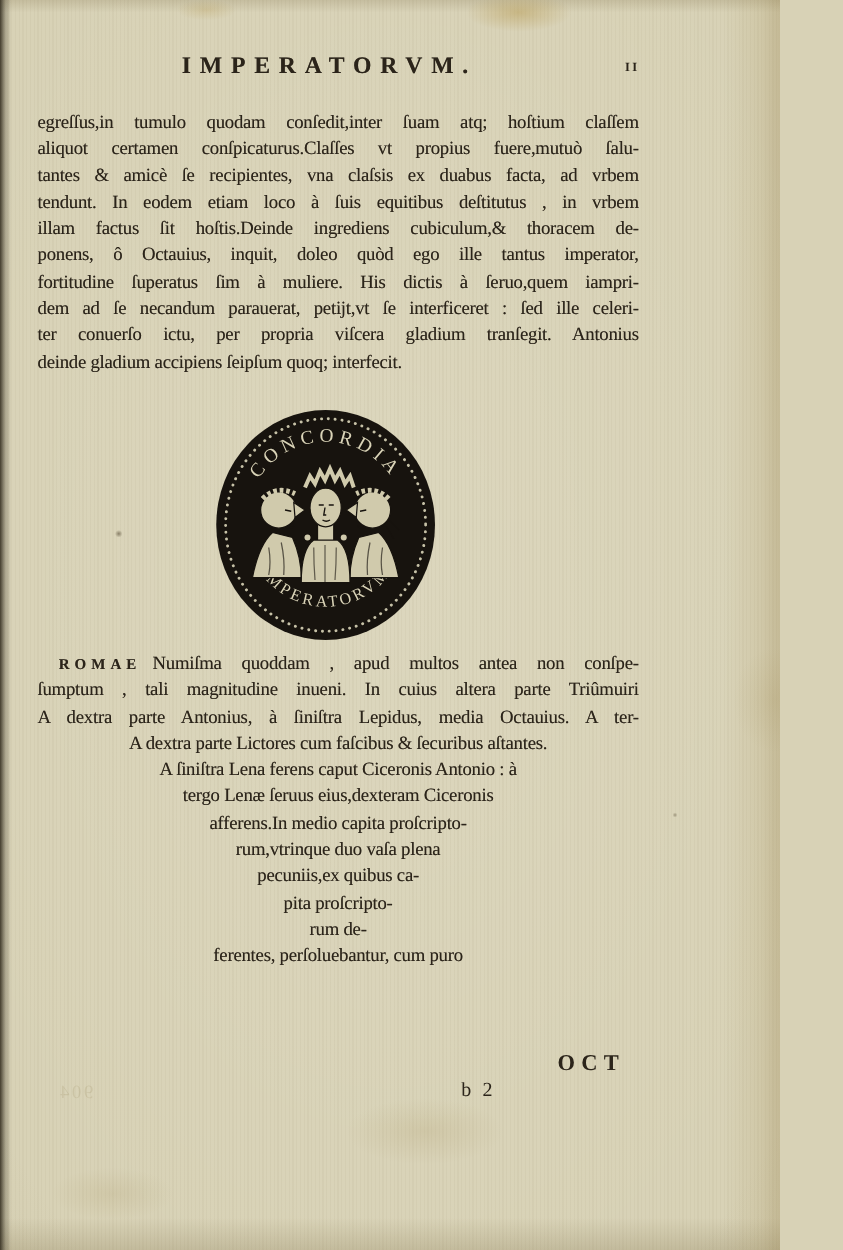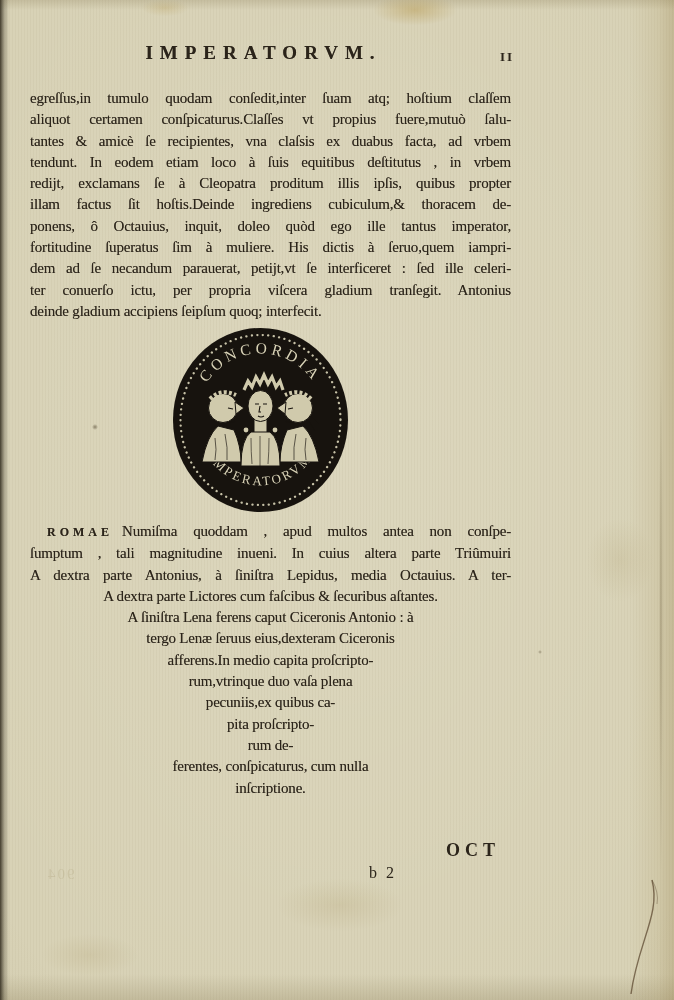--- a/index.html
+++ b/index.html
@@ -1,17 +1,17 @@
 <!DOCTYPE html>
 <html><head>
 <meta charset="utf-8">
 <style>
   html,body{margin:0;padding:0;background:#d8d2b6;}
   .page{
-    position:relative;width:674px;height:1000px;overflow:hidden;
+    position:relative;width:624px;height:1000px;overflow:hidden;
     background-color:#d8d2b6;
     background-image:
       radial-gradient(60px 22px at 415px 10px, rgba(176,142,58,.40), transparent 70%),
       radial-gradient(34px 12px at 165px 8px, rgba(176,142,58,.22), transparent 70%),
       radial-gradient(3px 3px at 95px 427px, rgba(70,58,36,.55), transparent 100%),
       radial-gradient(2px 2px at 540px 652px, rgba(70,58,36,.4), transparent 100%),
       radial-gradient(90px 38px at 340px 905px, rgba(158,136,80,.16), transparent 70%),
       radial-gradient(48px 60px at 620px 560px, rgba(158,136,80,.14), transparent 70%),
       radial-gradient(70px 30px at 90px 955px, rgba(158,136,80,.14), transparent 70%),
       radial-gradient(2px 260px at 661px 620px, rgba(95,80,48,.30), transparent 100%),
@@ -25,21 +25,21 @@
     color:#2b241a;
   }
   .running-title{
     position:absolute;left:30px;top:42px;width:481px;
     text-align:center;text-indent:-14px;
     font-size:19px;letter-spacing:7px;font-weight:bold;
     text-shadow:0 0 .5px rgba(43,36,26,.55);
   }
   .folio{
     position:absolute;left:500px;top:49px;
-    font-size:13px;letter-spacing:2px;font-weight:bold;
+    font-size:10px;letter-spacing:2px;font-weight:bold;
   }
   .para{position:absolute;left:30px;width:481px;font-size:15px;letter-spacing:-.2px;
     text-shadow:0 0 .4px rgba(43,36,26,.5);}
   .para1{top:88px;}
   .para2{top:521px;}
   .line{line-height:21.3px;white-space:normal;}
   .line.j{text-align:justify;text-align-last:justify;}
   .para1 .line:last-child{text-align-last:left;}
   .line.c{text-align:center;text-align-last:center;}
   .romae{font-size:12px;letter-spacing:4px;margin-right:9px;font-weight:bold;}
@@ -60,21 +60,20 @@
 <div class="page">
 
   <div class="running-title">IMPERATORVM.</div>
   <div class="folio">II</div>
 
   <section class="para para1">
       <div class="line j">egreſſus,in tumulo quodam conſedit,inter ſuam atq; hoſtium claſſem</div>
       <div class="line j">aliquot certamen conſpicaturus.Claſſes vt propius fuere,mutuò ſalu-</div>
       <div class="line j">tantes &amp; amicè ſe recipientes, vna claſsis ex duabus facta, ad vrbem</div>
       <div class="line j">tendunt. In eodem etiam loco à ſuis equitibus deſtitutus , in vrbem</div>
-      <div class="line j">redijt, exclamans ſe à Cleopatra proditum illis ipſis, quibus propter</div>
       <div class="line j">illam factus ſit hoſtis.Deinde ingrediens cubiculum,&amp; thoracem de-</div>
       <div class="line j">ponens, ô Octauius, inquit, doleo quòd ego ille tantus imperator,</div>
       <div class="line j">fortitudine ſuperatus ſim à muliere. His dictis à ſeruo,quem iampri-</div>
       <div class="line j">dem ad ſe necandum parauerat, petijt,vt ſe interficeret : ſed ille celeri-</div>
       <div class="line j">ter conuerſo ictu, per propria viſcera gladium tranſegit. Antonius</div>
       <div class="line j">deinde gladium accipiens ſeipſum quoq; interfecit.</div>
     </section>
 
   <figure class="medallion">
     <svg width="179" height="188" viewBox="0 0 179 188">
@@ -135,22 +134,21 @@
       </div>
     <div>
         <div class="line c">A dextra parte Lictores cum faſcibus &amp; ſecuribus aſtantes.</div>
         <div class="line c">A ſiniſtra Lena ferens caput Ciceronis Antonio : à</div>
         <div class="line c">tergo Lenæ ſeruus eius,dexteram Ciceronis</div>
         <div class="line c">afferens.In medio capita proſcripto-</div>
         <div class="line c">rum,vtrinque duo vaſa plena</div>
         <div class="line c">pecuniis,ex quibus ca-</div>
         <div class="line c">pita proſcripto-</div>
         <div class="line c">rum de-</div>
-        <div class="line c">ferentes, conſpicaturus, cum nulla</div>
-        <div class="line c">inſcriptione.</div>
+        <div class="line c">ferentes, perſoluebantur, cum puro</div>
       </div>
   </section>
 
   <div class="footer-b2">b 2</div>
   <div class="footer-oct">OCT</div>
 
   <div class="showthrough">904</div>
 
   <svg class="fiber" width="64" height="122" viewBox="0 0 64 122">
     <path d="M54,4 C63,38 40,66 33,118" fill="none" stroke="#5d4a32" stroke-width="1.4" opacity=".75"></path>

